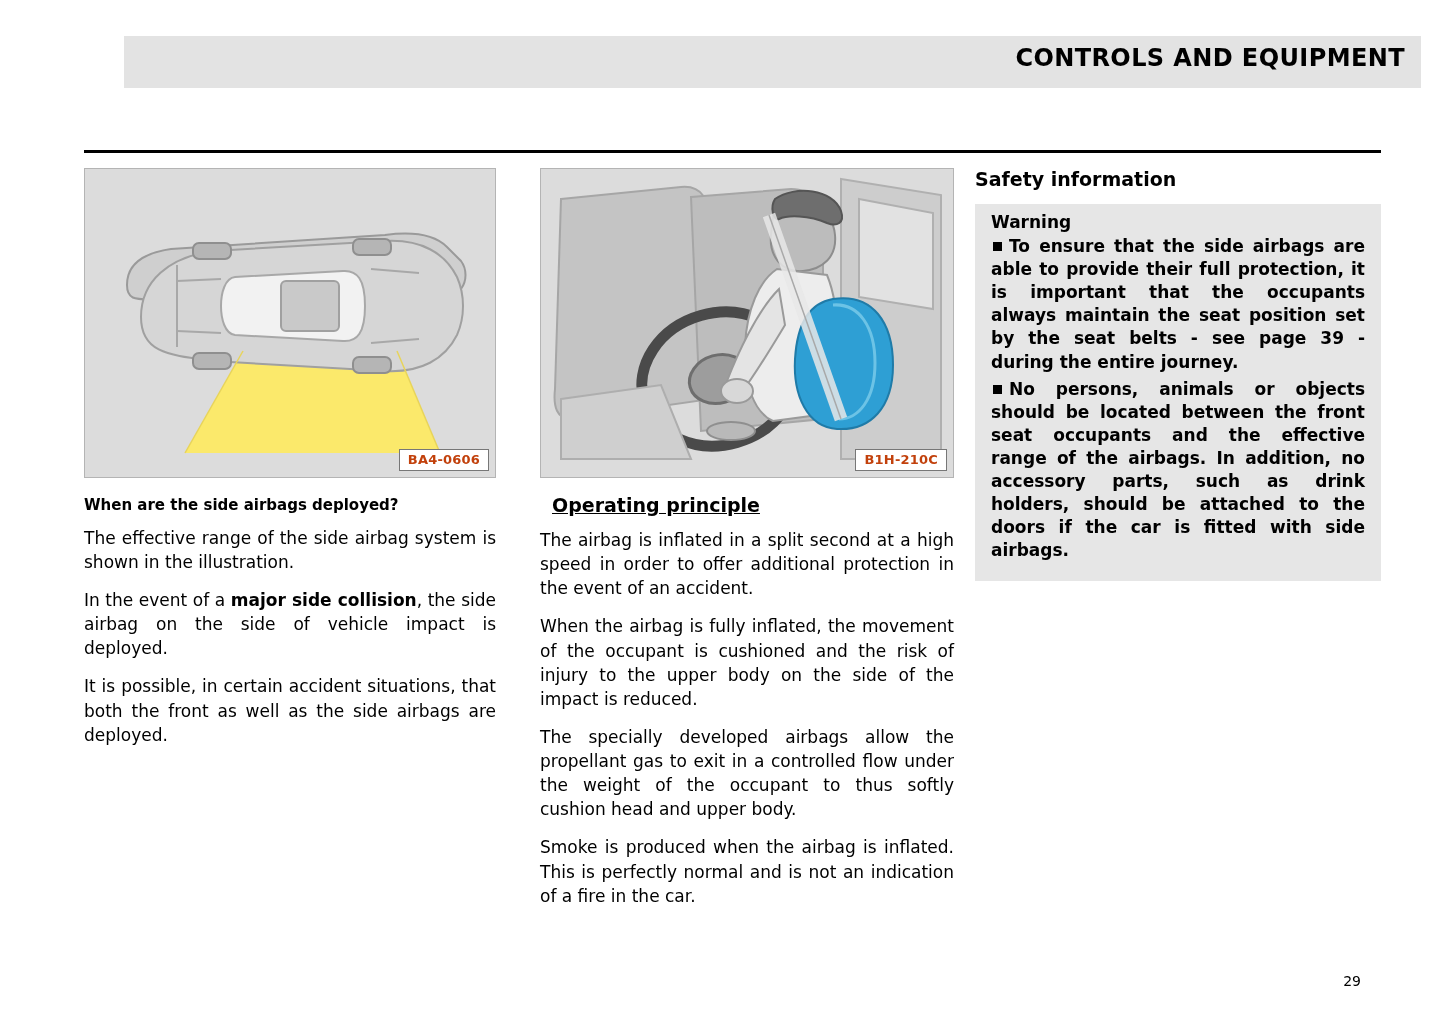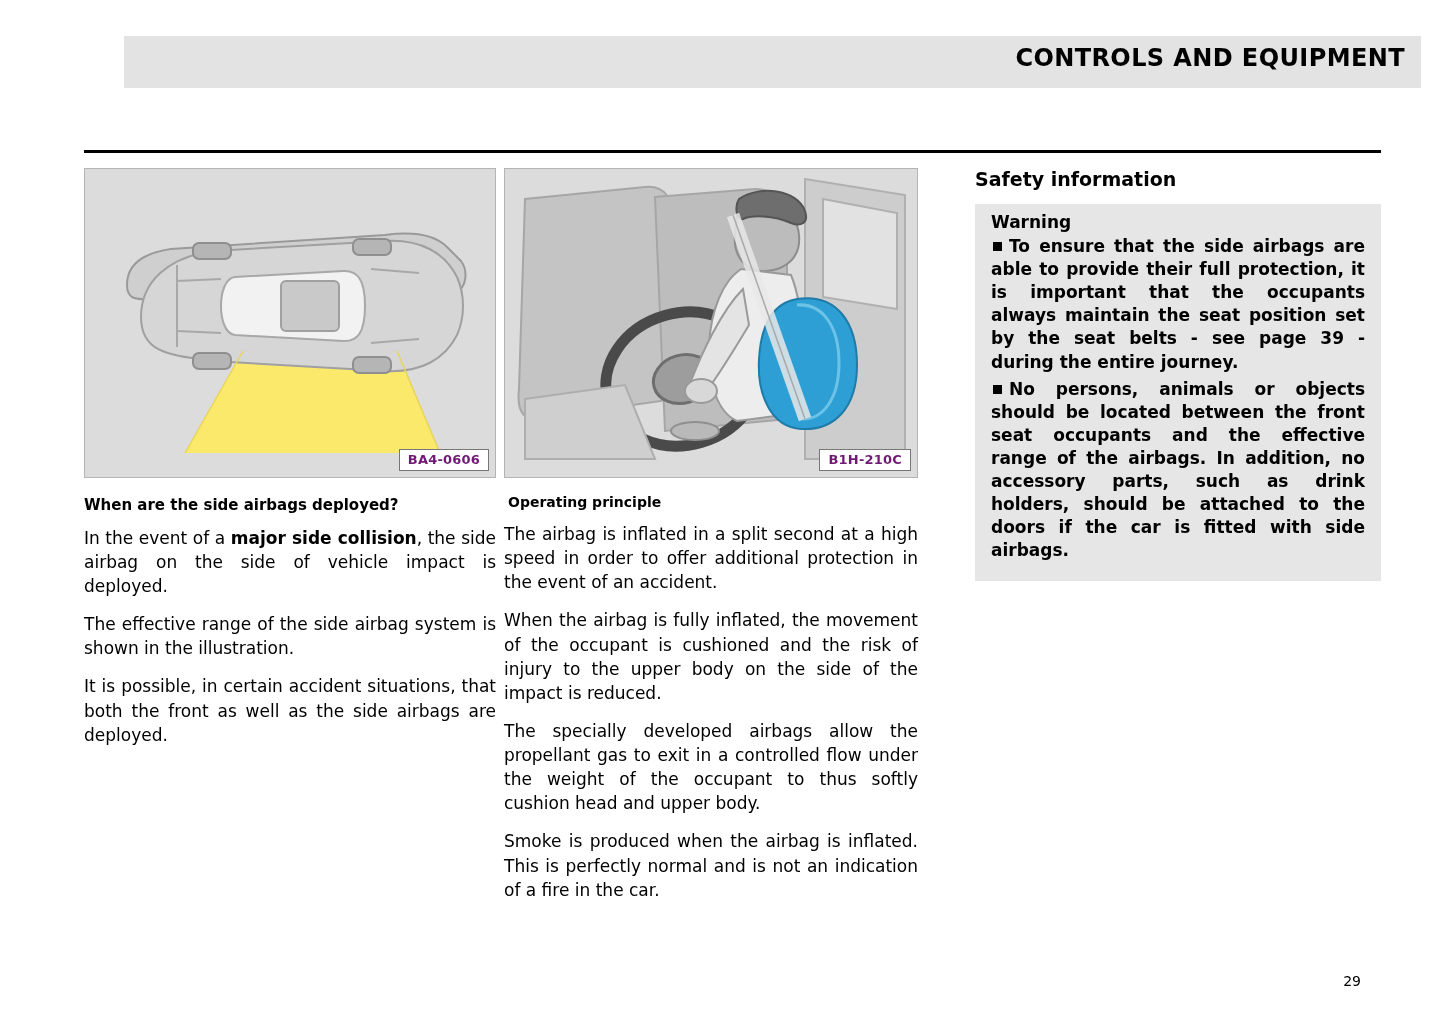--- a/index.html
+++ b/index.html
@@ -47,21 +47,21 @@
     width: 1297px;
     height: 3px;
     background: #000;
   }
   
   .col {
     position: absolute;
     top: 168px;
   }
   .col-1 { left: 84px;  width: 412px; }
-  .col-2 { left: 504px; width: 414px; }
+  .col-2 { left: 540px; width: 414px; }
   .col-3 { left: 975px; width: 406px; }
 
   .fig {
     position: relative;
     width: 100%;
     background: #dcdcdc;
     border: 1px solid #b4b4b4;
     box-sizing: border-box;
   }
   .fig-1 { height: 310px; }
@@ -69,40 +69,41 @@
   .fig-code {
     position: absolute;
     right: 6px;
     bottom: 6px;
     background: #ffffff;
     border: 1px solid #777;
     font-size: 13px;
     font-weight: bold;
     padding: 2px 8px 3px 8px;
     letter-spacing: 0.2px;
-    color: #701a75;
+    color: #c2410c;
   }
   h2.section-head {
     font-size: 15px;
     font-weight: bold;
     line-height: 1.32;
     margin: 18px 0 10px 0;
   }
   p.body {
     font-size: 17px;
     line-height: 1.42;
     margin: 0 0 14px 0;
     text-align: justify;
   }
   p.body.last { margin-bottom: 0; }
   .col-1 p.body { text-align: justify; }
   h3.sub-head {
-    font-size: 14px;
-    font-weight: bold;
-    margin: 16px 0 12px 4px;
+    font-size: 19px;
+    font-weight: bold;
+    margin: 16px 0 12px 12px;
+    text-decoration: underline;
   }
   
   h2.safety-title {
     font-size: 19px;
     font-weight: bold;
     margin: 0 0 14px 0;
   }
   .warn-box {
     background: #e6e6e6;
     padding: 8px 16px 18px 16px;
@@ -182,23 +183,23 @@
         </g>
 
         <path d="M158 182 L100 284" stroke="#e8d45a" stroke-width="1.5" fill="none"></path>
         <path d="M312 182 L355 284" stroke="#e8d45a" stroke-width="1.5" fill="none"></path>
       </svg>
       <div class="fig-code">BA4-0606</div>
     </div>
 
     <h2 class="section-head">When are the side airbags deployed?</h2>
 
+    <p class="body">The effective range of the side airbag system is shown in the illustration.</p>
+
     <p class="body"><span>In the event of a </span><strong class="bold">major side collision</strong><span>, the side airbag on the side of vehicle impact is deployed.</span></p>
-
-    <p class="body">The effective range of the side airbag system is shown in the illustration.</p>
 
     <p class="body last">It is possible, in certain accident situations, that both the front as well as the side airbags are deployed.</p>
   </div>
 
   <div class="col col-2">
 
     <div class="fig fig-2">
       <svg width="412" height="308" viewBox="0 0 412 308">
         <rect x="0" y="0" width="412" height="308" fill="#dcdcdc"></rect>
 

